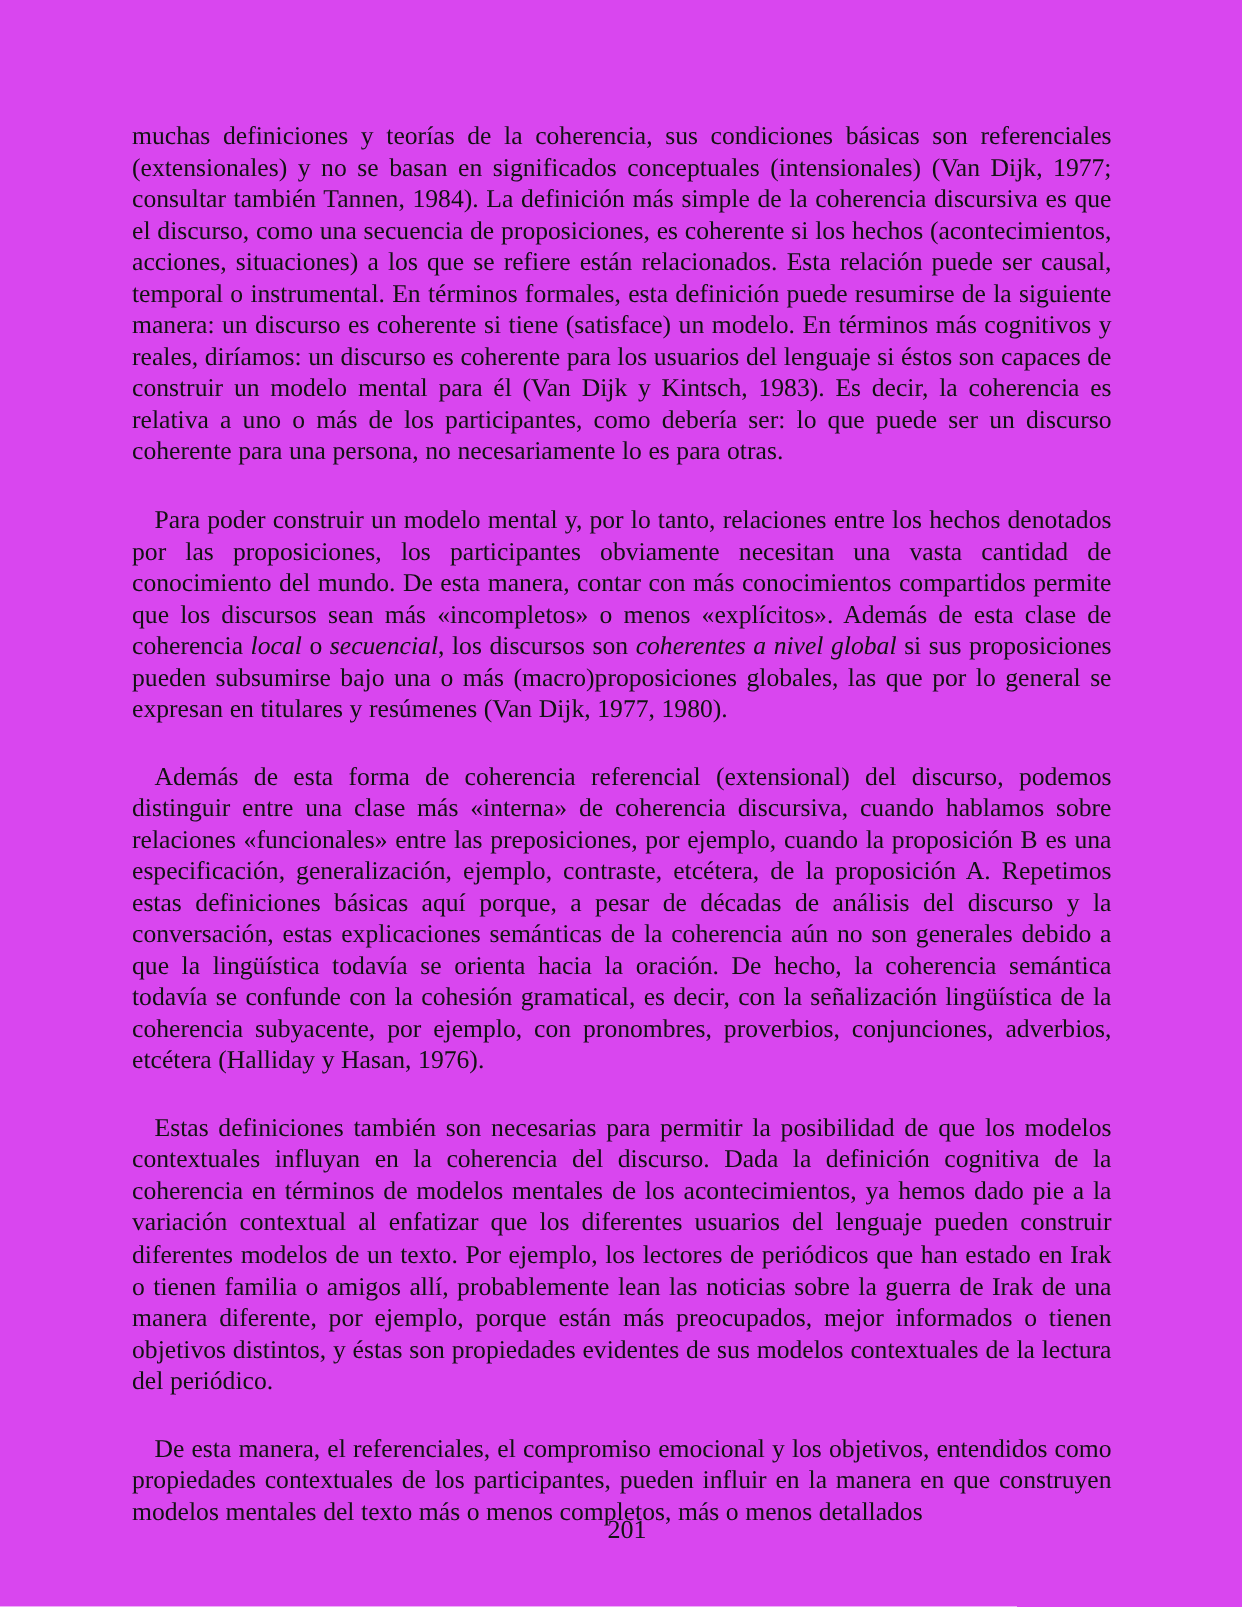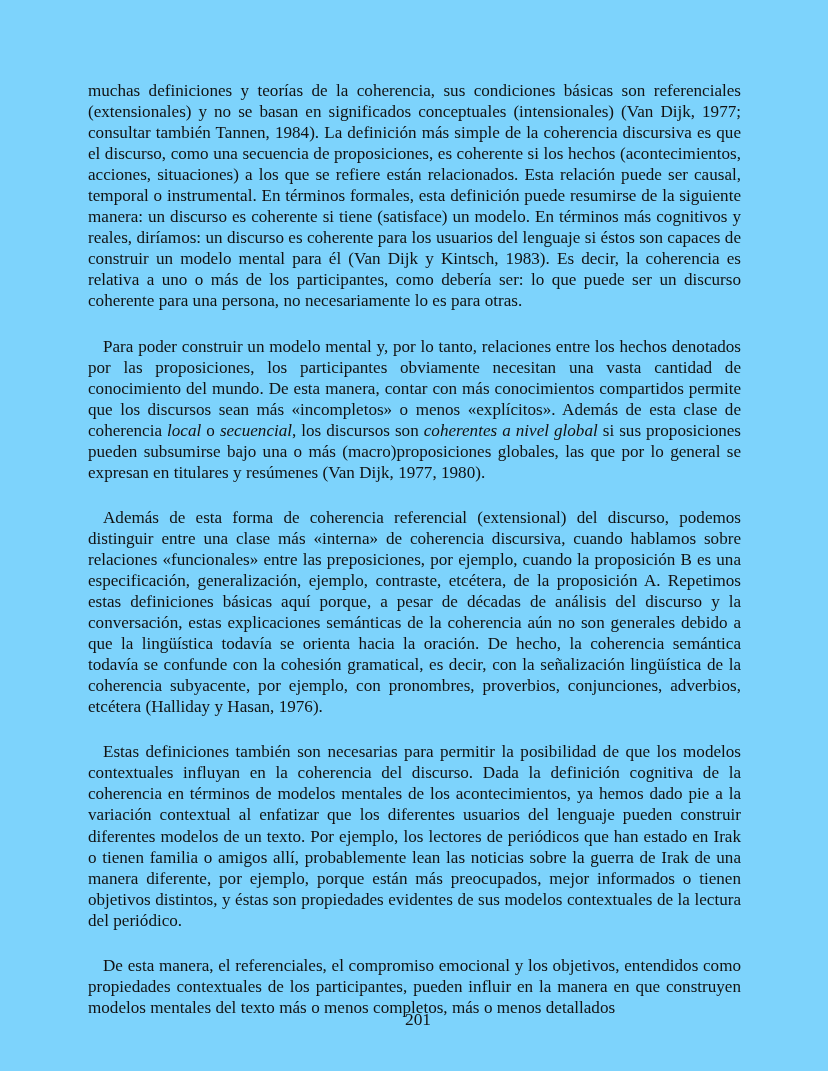--- a/index.html
+++ b/index.html
@@ -15,21 +15,21 @@
     overflow: hidden;
     font-family: "Liberation Serif", "DejaVu Serif", serif;
     color: #111111;
   }
   .page {
     position: absolute;
     left: 0;
     top: 0;
     width: 828px;
     height: 1071px;
-    background: #7dd3fc;
+    background: #d946ef;
   }
   .text-block {
     position: absolute;
     left: 88px;
     top: 80px;
     width: 653px;
   }
   p.para {
     margin: 0;
     padding: 0;

